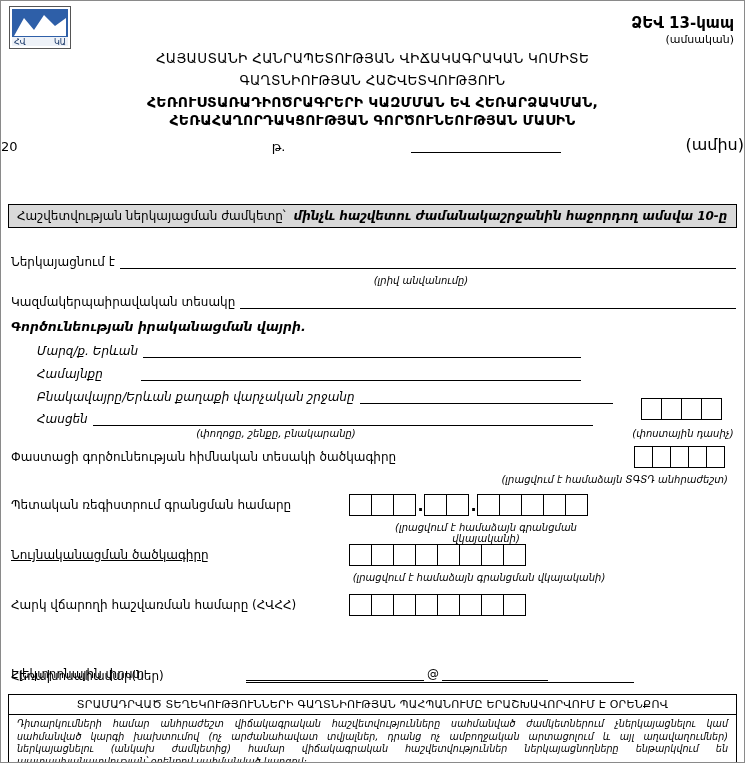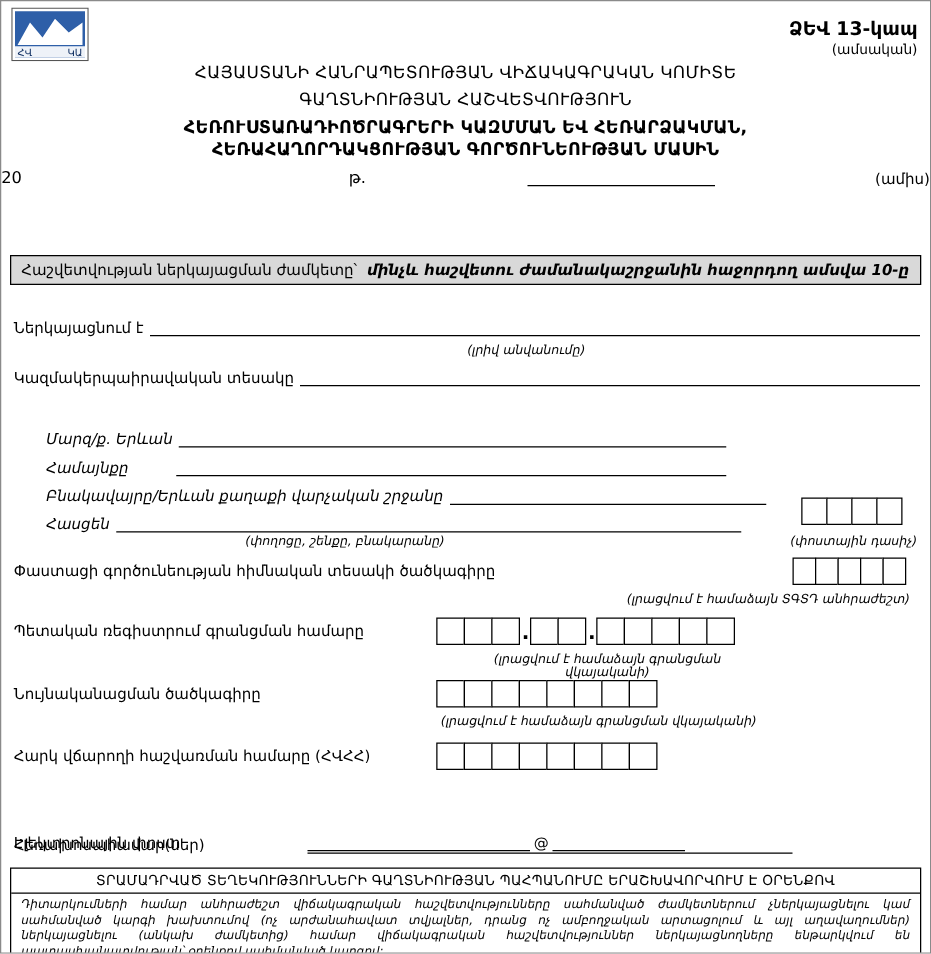--- a/index.html
+++ b/index.html
@@ -79,40 +79,41 @@
   <div class="hline h-committee">ՀԱՅԱՍՏԱՆԻ ՀԱՆՐԱՊԵՏՈՒԹՅԱՆ ՎԻՃԱԿԱԳՐԱԿԱՆ ԿՈՄԻՏԵ</div>
   <div class="hline h-report">ԳԱՂՏՆԻՈՒԹՅԱՆ ՀԱՇՎԵՏՎՈՒԹՅՈՒՆ</div>
   <div class="hline h-title t1">ՀԵՌՈՒՍՏԱՌԱԴԻՈԾՐԱԳՐԵՐԻ ԿԱԶՄՄԱՆ ԵՎ ՀԵՌԱՐՁԱԿՄԱՆ,</div>
   <div class="hline h-title t2">ՀԵՌԱՀԱՂՈՐԴԱԿՑՈՒԹՅԱՆ ԳՈՐԾՈՒՆԵՈՒԹՅԱՆ ՄԱՍԻՆ</div>
 
   <div class="year-row">
     <span>20</span>
     <span class="year-gap"></span>
     <span>թ.</span>
     <span class="month-line"></span>
-    <span style="font-size:12px;">(ամիս)</span>
+    <span style="font-size:16px;">(ամիս)</span>
   </div>
 
 
   <div class="deadline-box">
     <span class="pre">Հաշվետվության ներկայացման ժամկետը՝</span>
     <span class="em">մինչև հաշվետու ժամանակաշրջանին հաջորդող ամսվա 10-ը</span>
   </div>
 
   <div class="row" style="top:253px; left:10px; width:725px;">
     <span class="lbl">Ներկայացնում է</span>
     <span class="fill"></span>
   </div>
   <div class="hint" style="top:274px; left:115px; width:610px; text-align:center;">(լրիվ անվանումը)</div>
 
   <div class="row" style="top:293px; left:10px; width:725px;">
     <span class="lbl">Կազմակերպաիրավական տեսակը</span>
     <span class="fill"></span>
   </div>
 
+  <div class="loc-header">Գործունեության իրականացման վայրի.</div>
 
   <div class="row sub" style="top:342px; left:36px; width:544px;">
     <span class="lbl">Մարզ/ք. Երևան</span>
     <span class="fill"></span>
   </div>
 
   <div class="row sub" style="top:365px; left:36px; width:544px;gap:33px;">
     <span class="lbl">Համայնքը</span>
     <span class="fill"></span>
   </div>
@@ -160,21 +161,21 @@
       <span class="cell"></span>
       <span class="box-sep">.</span>
       <span class="cell"></span>
       <span class="cell"></span>
       <span class="cell"></span>
       <span class="cell"></span>
       <span class="cell"></span>
     </div>
   <div class="hint" style="top:521px; left:360px; width:250px; text-align:center;">(լրացվում է համաձայն գրանցման վկայականի)</div>
 
-  <div class="row" style="top:547px; left:10px;">
+  <div class="row" style="top:547px; left:10px;text-decoration:underline;">
     <span class="lbl">Նույնականացման ծածկագիրը</span>
   </div>
   <div class="cells cells-wide" style="top:543px; left:348px;">
       <span class="cell"></span>
       <span class="cell"></span>
       <span class="cell"></span>
       <span class="cell"></span>
       <span class="cell"></span>
       <span class="cell"></span>
       <span class="cell"></span>

